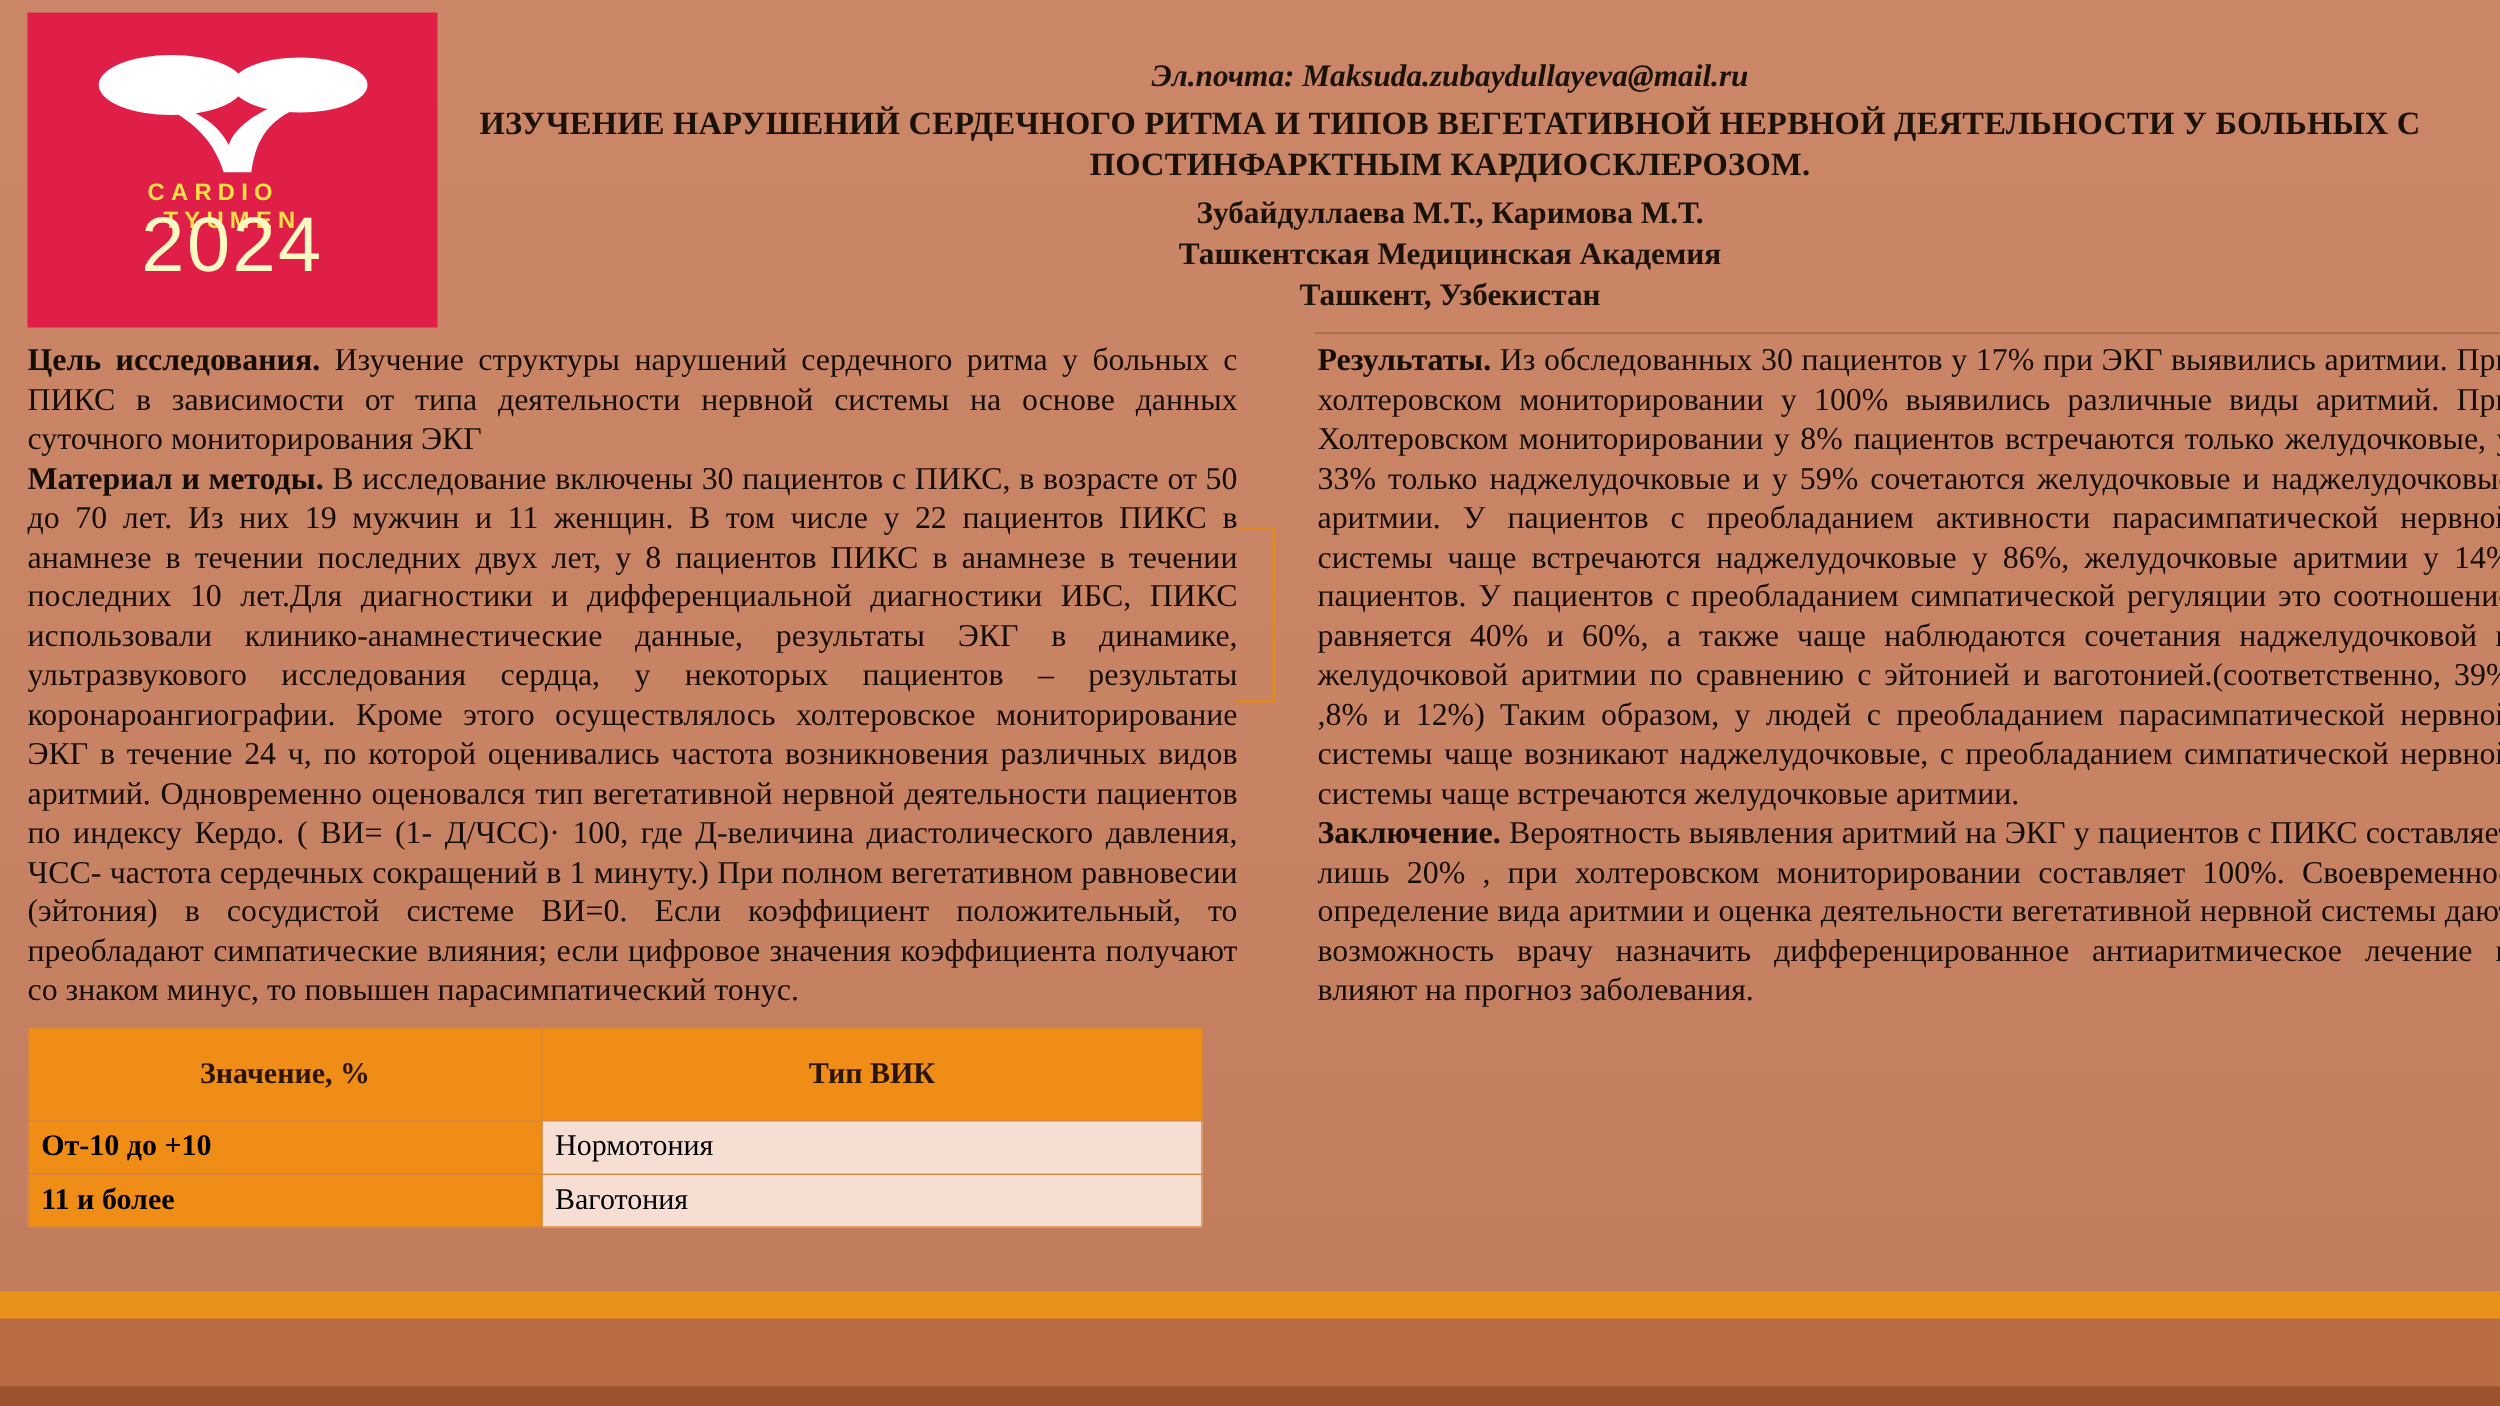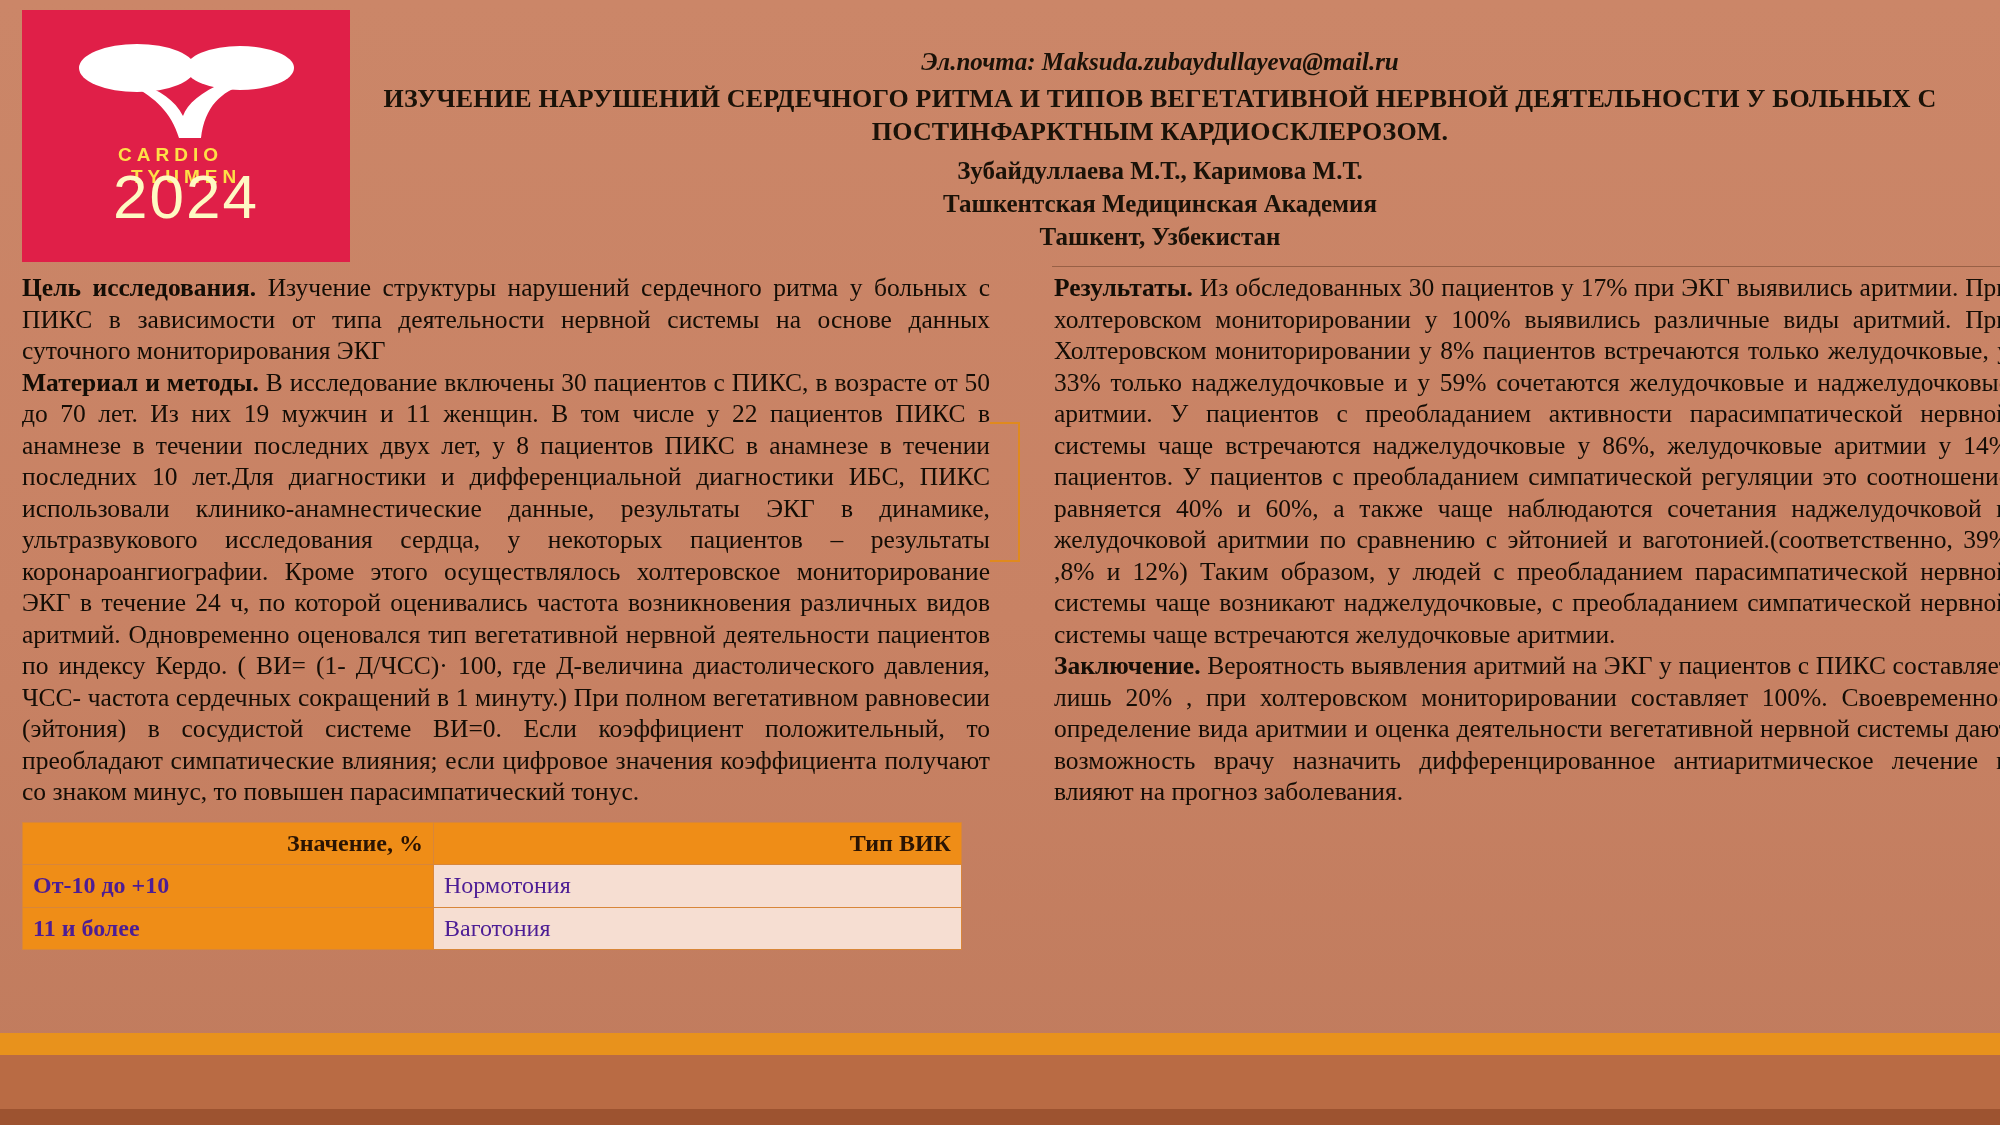--- a/index.html
+++ b/index.html
@@ -170,28 +170,28 @@
   .vik-table {
     margin-top: 14px;
     width: 940px;
     border-collapse: collapse;
     font-size: 24px;
   }
   .vik-table th {
     background: #ef8d17;
     color: #2a1403;
     font-weight: bold;
-    text-align: right;
-    padding: 5px 10px;
+    text-align: center;
+    padding: 21px 10px;
     border: 1px solid #d8863a;
   }
   .vik-table td {
     padding: 5px 10px;
     border: 1px solid #d8863a;
-    color: #4c1d95;
+    color: #000000;
   }
   .vik-table td.key {
     background: #ef8d17;
     font-weight: bold;
     width: 390px;
   }
   .vik-table td.val {
     background: #f6ded2;
   }
 

